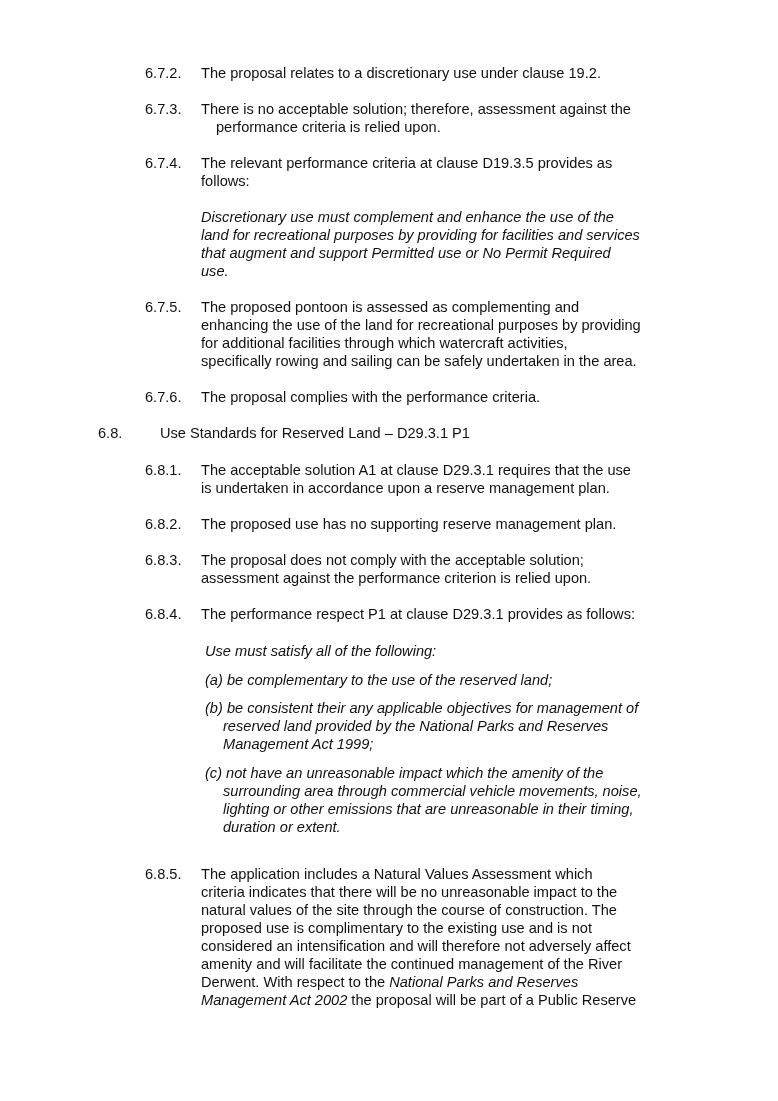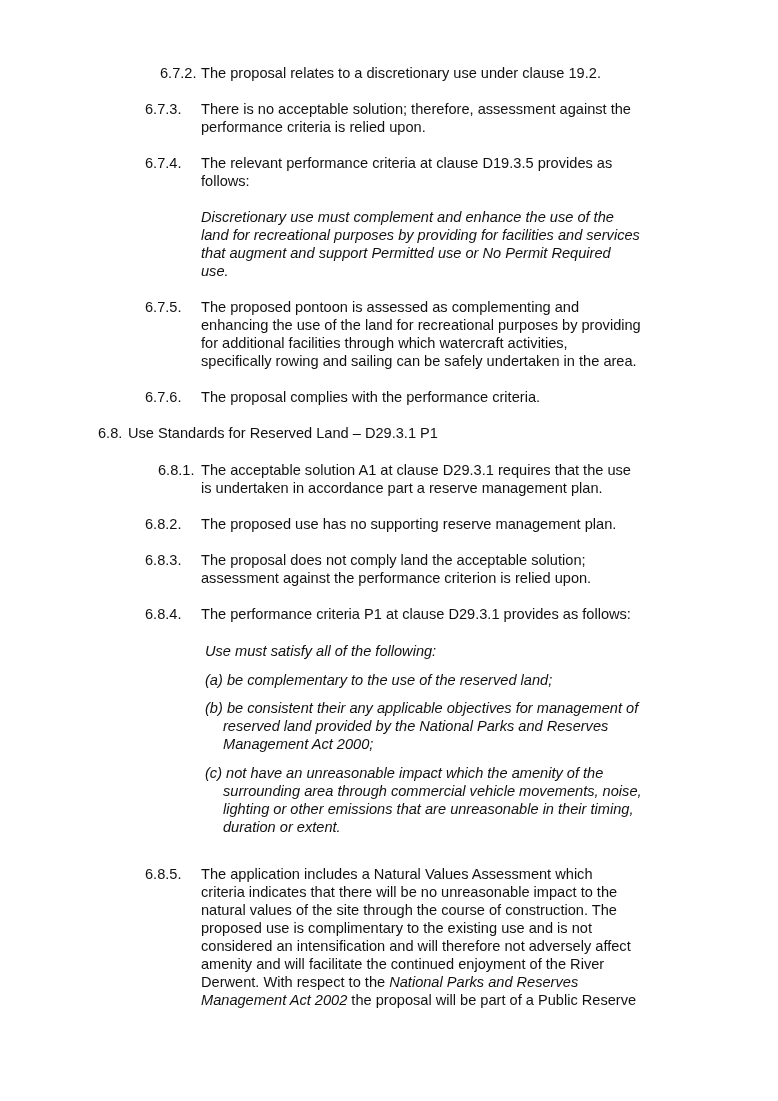--- a/index.html
+++ b/index.html
@@ -8,28 +8,28 @@
     .line { position: absolute; white-space: nowrap; line-height: 18px; }
     .num { position: absolute; white-space: nowrap; line-height: 18px; }
     .it { font-style: italic; }
   </style>
 </head>
 <body>
 
 <div>
 
   <div>
-    <span class="num" style="left:160px;top:64px">6.7.2.</span>
+    <span class="num" style="left:145px;top:64px">6.7.2.</span>
     <span class="line" style="left:201px;top:64px">The proposal relates to a discretionary use under clause 19.2.</span>
   </div>
 
   <div>
     <span class="num" style="left:145px;top:100px">6.7.3.</span>
     <span class="line" style="left:201px;top:100px">There is no acceptable solution; therefore, assessment against the</span>
-    <span class="line" style="left:201px;top:118px">performance criteria is relied upon.</span>
+    <span class="line" style="left:216px;top:118px">performance criteria is relied upon.</span>
   </div>
 
   <div>
     <span class="num" style="left:145px;top:154px">6.7.4.</span>
     <span class="line" style="left:201px;top:154px">The relevant performance criteria at clause D19.3.5 provides as</span>
     <span class="line" style="left:201px;top:172px">follows:</span>
   </div>
 
   <div>
     <span class="line it" style="left:201px;top:208px">Discretionary use must complement and enhance the use of the</span>
@@ -46,62 +46,62 @@
     <span class="line" style="left:201px;top:352px">specifically rowing and sailing can be safely undertaken in the area.</span>
   </div>
 
   <div>
     <span class="num" style="left:145px;top:388px">6.7.6.</span>
     <span class="line" style="left:201px;top:388px">The proposal complies with the performance criteria.</span>
   </div>
 
   <div>
     <span class="num" style="left:98px;top:424px">6.8.</span>
-    <span class="line" style="left:128px;top:424px">Use Standards for Reserved Land – D29.3.1 P1</span>
+    <span class="line" style="left:160px;top:424px">Use Standards for Reserved Land – D29.3.1 P1</span>
   </div>
 
   <div>
-    <span class="num" style="left:158px;top:461px">6.8.1.</span>
+    <span class="num" style="left:145px;top:461px">6.8.1.</span>
     <span class="line" style="left:201px;top:461px">The acceptable solution A1 at clause D29.3.1 requires that the use</span>
-    <span class="line" style="left:201px;top:479px">is undertaken in accordance part a reserve management plan.</span>
+    <span class="line" style="left:201px;top:479px">is undertaken in accordance upon a reserve management plan.</span>
   </div>
 
   <div>
     <span class="num" style="left:145px;top:515px">6.8.2.</span>
     <span class="line" style="left:201px;top:515px">The proposed use has no supporting reserve management plan.</span>
   </div>
 
   <div>
     <span class="num" style="left:145px;top:551px">6.8.3.</span>
-    <span class="line" style="left:201px;top:551px">The proposal does not comply land the acceptable solution;</span>
+    <span class="line" style="left:201px;top:551px">The proposal does not comply with the acceptable solution;</span>
     <span class="line" style="left:201px;top:569px">assessment against the performance criterion is relied upon.</span>
   </div>
 
   <div>
     <span class="num" style="left:145px;top:605px">6.8.4.</span>
-    <span class="line" style="left:201px;top:605px">The performance criteria P1 at clause D29.3.1 provides as follows:</span>
+    <span class="line" style="left:201px;top:605px">The performance respect P1 at clause D29.3.1 provides as follows:</span>
   </div>
 
   <div>
     <span class="line it" style="left:205px;top:642px">Use must satisfy all of the following:</span>
     <span class="line it" style="left:205px;top:671px">(a) be complementary to the use of the reserved land;</span>
     <span class="line it" style="left:205px;top:699px">(b) be consistent their any applicable objectives for management of</span>
     <span class="line it" style="left:223px;top:717px">reserved land provided by the National Parks and Reserves</span>
-    <span class="line it" style="left:223px;top:735px">Management Act 2000;</span>
+    <span class="line it" style="left:223px;top:735px">Management Act 1999;</span>
     <span class="line it" style="left:205px;top:764px">(c) not have an unreasonable impact which the amenity of the</span>
     <span class="line it" style="left:223px;top:782px">surrounding area through commercial vehicle movements, noise,</span>
     <span class="line it" style="left:223px;top:800px">lighting or other emissions that are unreasonable in their timing,</span>
     <span class="line it" style="left:223px;top:818px">duration or extent.</span>
   </div>
 
   <div>
     <span class="num" style="left:145px;top:865px">6.8.5.</span>
     <span class="line" style="left:201px;top:865px">The application includes a Natural Values Assessment which</span>
     <span class="line" style="left:201px;top:883px">criteria indicates that there will be no unreasonable impact to the</span>
     <span class="line" style="left:201px;top:901px">natural values of the site through the course of construction. The</span>
     <span class="line" style="left:201px;top:919px">proposed use is complimentary to the existing use and is not</span>
     <span class="line" style="left:201px;top:937px">considered an intensification and will therefore not adversely affect</span>
-    <span class="line" style="left:201px;top:955px">amenity and will facilitate the continued enjoyment of the River</span>
+    <span class="line" style="left:201px;top:955px">amenity and will facilitate the continued management of the River</span>
     <span class="line" style="left:201px;top:973px"><span>Derwent. With respect to the </span><span class="it">National Parks and Reserves</span></span>
     <span class="line" style="left:201px;top:991px"><span class="it">Management Act 2002</span><span> the proposal will be part of a Public Reserve</span></span>
   </div>
 
 </div>
 
 </body></html>

